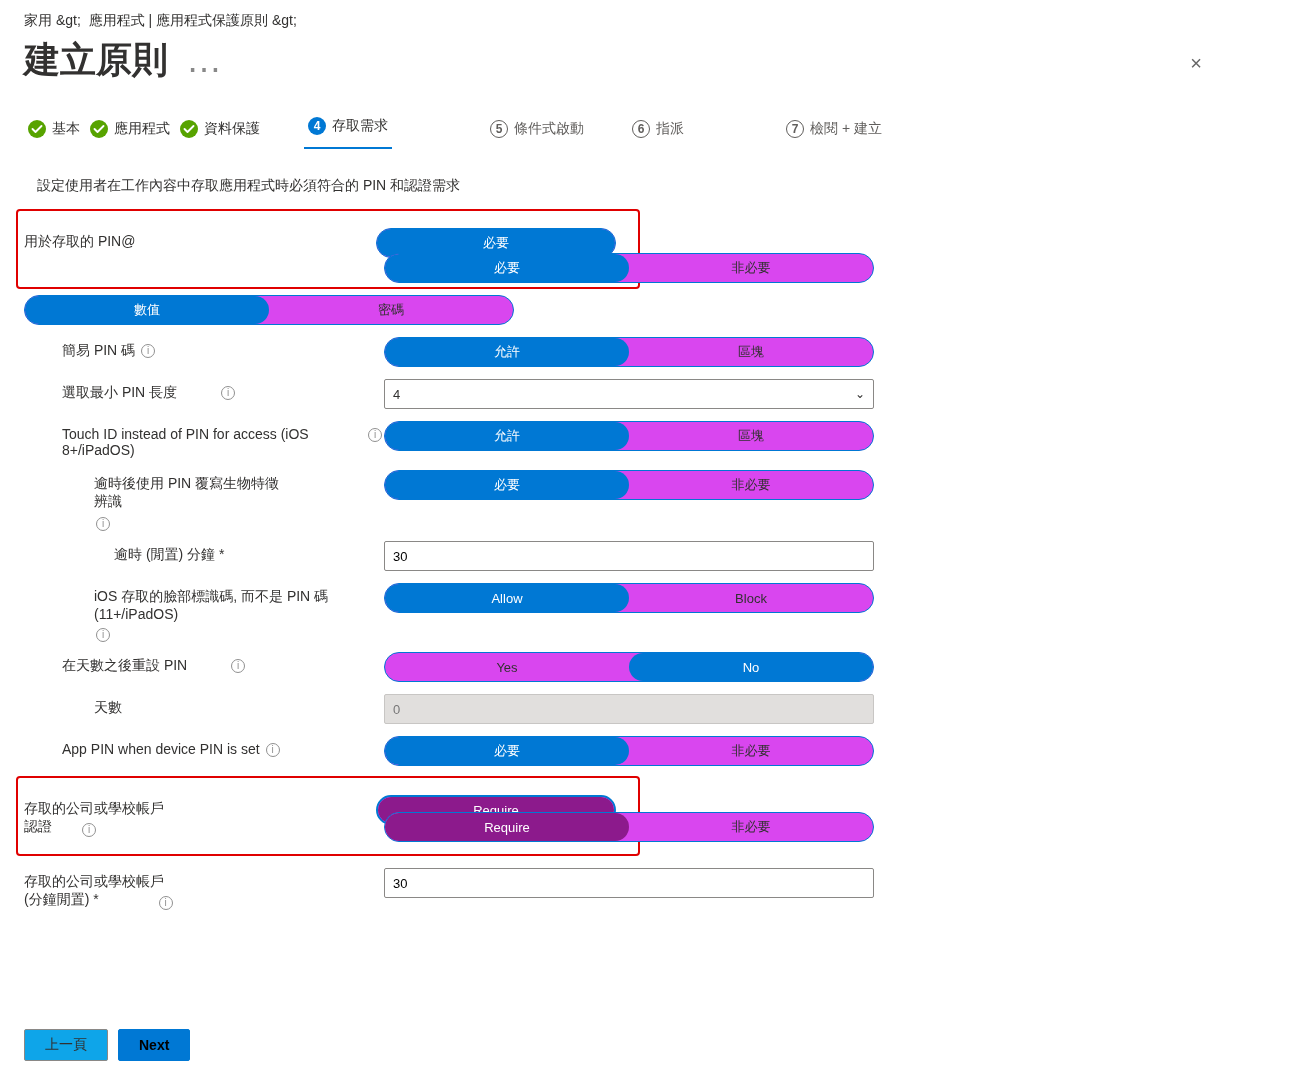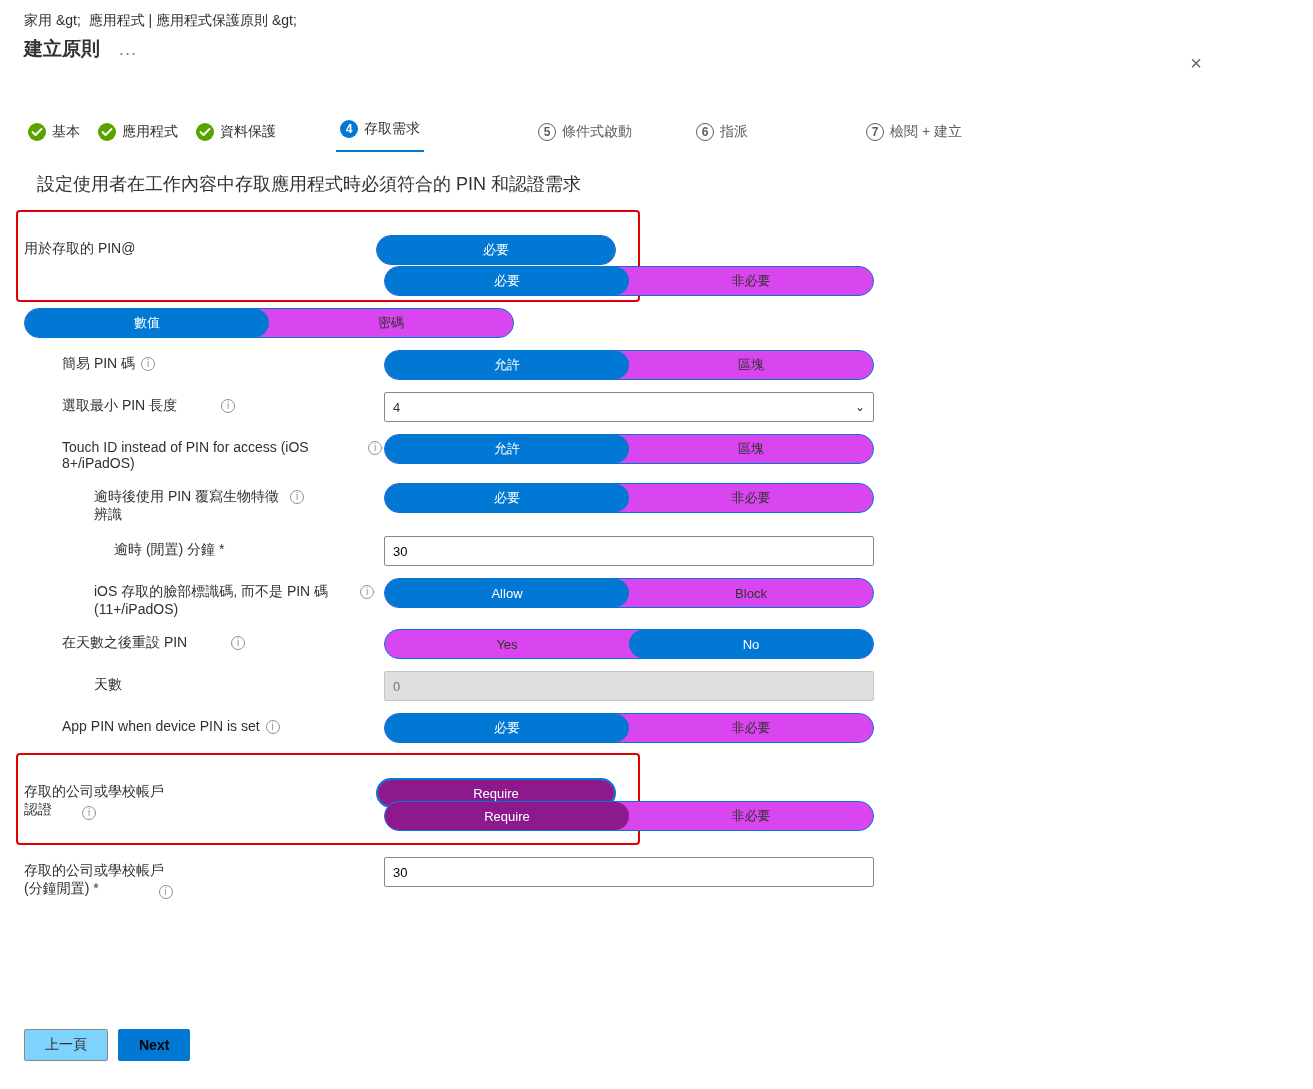--- a/index.html
+++ b/index.html
@@ -15,74 +15,74 @@
     --red:#e00000;
     --page-bg:#ffffff;
   }
   *{box-sizing:border-box;font-family:"Segoe UI","Microsoft JhengHei",Arial,sans-serif;}
   body{margin:0;background:var(--page-bg);color:var(--ink);font-size:14px;}
   .page{padding:12px 24px 0 24px;position:relative;min-height:1089px;width:1232px;}
 
   
   .breadcrumb{font-size:14px;color:var(--ink);}
   .breadcrumb span{margin-right:4px;}
-  h1.title{font-size:19px;font-weight:600;margin:6px 0 0 0;display:inline-block;}
+  h1.title{font-size:36px;font-weight:600;margin:6px 0 0 0;display:inline-block;}
   .title-dots{color:#888;font-weight:400;margin-left:18px;letter-spacing:1px;}
   .close-x{position:absolute;right:30px;top:52px;font-size:20px;color:#666;cursor:pointer;}
 
   
-  .steps{display:flex;align-items:center;margin-top:50px;gap:10px;flex-wrap:nowrap;}
+  .steps{display:flex;align-items:center;margin-top:24px;gap:2px;flex-wrap:nowrap;}
   .step{display:flex;align-items:center;gap:6px;padding:8px 4px;white-space:nowrap;}
   .step .badge{width:18px;height:18px;border-radius:50%;display:flex;align-items:center;justify-content:center;font-size:12px;font-weight:600;}
   .step.done .badge{background:var(--green);color:#fff;}
   .step.current .badge{background:var(--blue);color:#fff;}
   .step.future .badge{border:1px solid var(--muted);color:var(--muted);background:#fff;}
   .step.current{border-bottom:2px solid var(--blue);padding-bottom:12px;}
   .step.current .label{color:var(--ink);}
   .step.future .label{color:var(--muted);}
   .step .label{font-size:14px;}
   .step-spacer{flex:0 0 36px;}
   .step-spacer.wide{flex:0 0 90px;}
 
-  .intro{margin:20px 0 14px 0;color:var(--ink);font-size:18px;padding-left:13px;}
+  .intro{margin:28px 0 14px 0;color:var(--ink);font-size:14px;padding-left:13px;}
 
   
   .row{display:flex;align-items:flex-start;padding:6px 0 6px 0;min-height:42px;}
   .row .lbl{flex:0 0 360px;padding-top:5px;color:var(--ink);font-size:14px;display:flex;align-items:flex-start;gap:4px;}
   .row .lbl .txt{max-width:300px;}
   .row .ctrl{flex:0 0 490px;}
   .row.indent1 .lbl{padding-left:38px;}
-  .row.indent2 .lbl{padding-left:70px;}
+  .row.indent2 .lbl{padding-left:70px;flex-direction:column;}
   .row.indent3 .lbl{padding-left:90px;}
 
   .info-icon{display:inline-flex;align-items:center;justify-content:center;width:14px;height:14px;border-radius:50%;border:1px solid #909090;color:#909090;font-size:10px;line-height:1;font-style:normal;position:relative;top:2px;margin-left:2px;cursor:default;}
   .info-icon::after{content:"i";}
 
   
   .seg{display:flex;width:100%;height:30px;border:1px solid var(--blue);border-radius:15px;overflow:hidden;background:#d946ef;}
   .seg .opt{flex:1 1 50%;display:flex;align-items:center;justify-content:center;font-size:13px;cursor:pointer;user-select:none;}
   .seg .opt.on{background:var(--blue);color:#fff;border-radius:15px;}
   .seg .opt.off{color:var(--ink);}
   .seg.purple-border{border:2px solid var(--blue);}
   .seg.purple-border .opt.on{background:var(--purple);color:#fff;border-radius:13px;}
 
   
   .txt-input,.select{width:100%;height:30px;border:1px solid var(--border);border-radius:2px;padding:0 8px;font-size:13px;background:#fff;}
   .select{display:flex;align-items:center;justify-content:space-between;cursor:pointer;}
   .select .chev{font-size:12px;color:var(--ink);}
   .txt-input.disabled{background:var(--disabled-bg);border-color:var(--light-border);color:#777;}
 
   
-  .hl-wrap{border:2px solid var(--red);border-radius:4px;padding:23px 6px;margin-left:-8px;margin-right:-8px;}
+  .hl-wrap{border:2px solid var(--red);border-radius:4px;padding:17px 6px;margin-left:-8px;margin-right:-8px;}
   .hl-wrap .row{padding:0;}
 
   
   .footer{position:absolute;left:24px;bottom:28px;display:flex;gap:10px;}
   .btn{height:32px;padding:0 20px;font-size:14px;border-radius:2px;cursor:pointer;display:inline-flex;align-items:center;justify-content:center;}
-  .btn.secondary{background:#7dd3fc;border:1px solid var(--border);color:var(--ink);}
+  .btn.secondary{background:#0ea5e9;border:1px solid var(--border);color:var(--ink);}
   .btn.primary{background:var(--blue);border:1px solid var(--blue);color:#000000;font-weight:600;}
 
   
   .check-icon svg{width:12px;height:12px;display:block;}
 </style>
 </head>
 <body>
 
 <div class="page">
 

